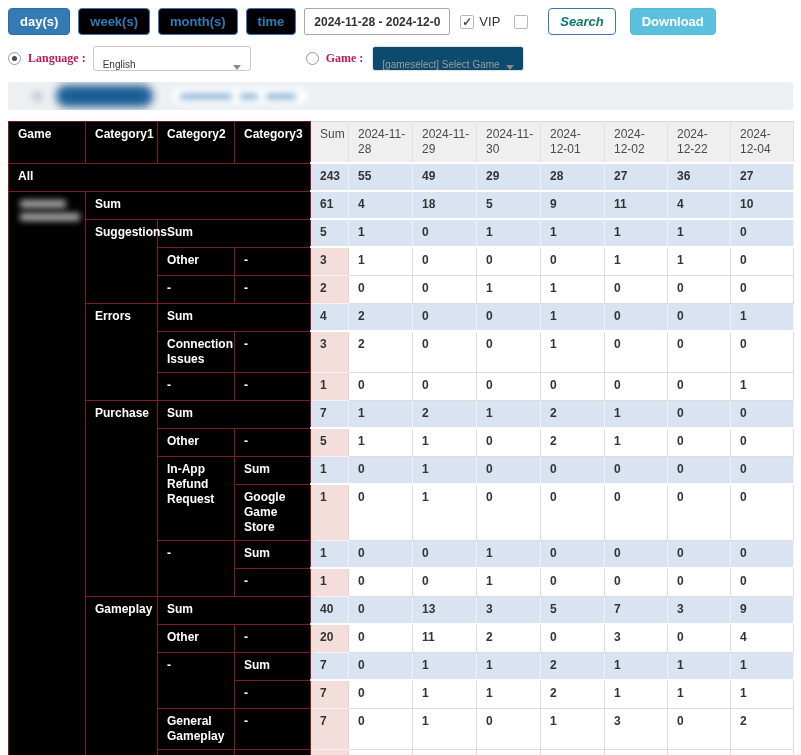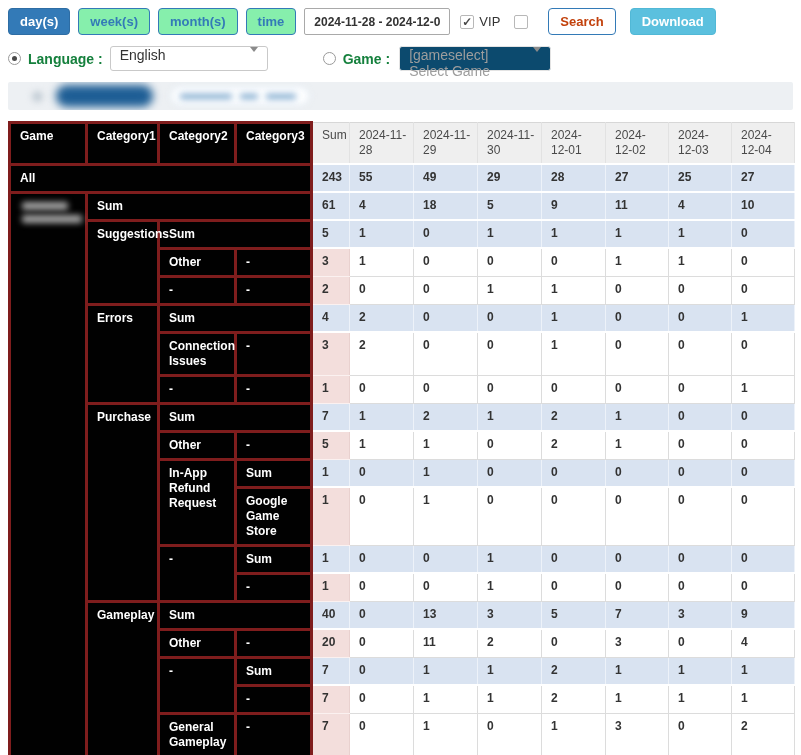--- a/index.html
+++ b/index.html
@@ -11,73 +11,73 @@
     font-size:12px;
   }
   .filters { padding:8px 8px 0 8px; }
   .row1 { display:flex; align-items:center; gap:8px; }
   .btn {
     font-family:"Liberation Sans",sans-serif;
     font-weight:bold; font-size:13px;
     border-radius:4px; padding:4px 11px; height:27px;
     cursor:pointer; line-height:17px;
   }
-  .btn.period { border:1px solid #337ab7; color:#337ab7; background:#86efac; }
+  .btn.period { border:1px solid #337ab7; color:#337ab7; background:#000000; }
   .btn.period.active { background:#337ab7; color:#fff; border-color:#2e6da4; }
   .date-input {
     width:146px; height:27px; padding:4px 9px;
     border:1px solid #a9a9a9; border-radius:2px;
     font-family:"Liberation Sans",sans-serif;
     font-weight:bold; font-size:12px; color:#333;
   }
   .cb-group { display:flex; align-items:center; gap:6px; margin-left:2px; }
   .cb { display:flex; align-items:center; gap:5px; font-size:13px; color:#333; cursor:pointer; margin-right:8px; }
   .cb .box {
     width:14px; height:14px; background:#fff; border:1px solid #b8b8b8;
     display:inline-flex; align-items:center; justify-content:center;
     font-size:12px; color:#4a4a4a; font-weight:bold; border-radius:2px;
   }
-  .btn.search { border:1px solid #337ab7; color:#c2410c; background:#fff; margin-left:4px; }
+  .btn.search { border:1px solid #337ab7; color:#0f766e; background:#fff; margin-left:4px;font-style:italic; }
   .btn.download { background:#5bc0de; border:1px solid #51b8d6; color:#fff; margin-left:6px; }
 
   .row2 { display:flex; align-items:center; margin-top:11px; gap:7px; }
   .radio {
     width:13px; height:13px; border-radius:50%;
     border:1px solid #9a9a9a; background:#fff; position:relative; cursor:pointer;
     flex:0 0 auto;
   }
   .radio.checked::after {
     content:""; position:absolute; left:3px; top:3px;
     width:5px; height:5px; border-radius:50%; background:#4a4a4a;
   }
-  .lbl { font-weight:bold; font-size:14px; color:#15803d; }
+  .lbl { font-weight:bold; font-size:12px; color:#be185d;font-family:Liberation Serif, serif; }
   .select {
-    height:25px; display:flex; align-items:flex-start; justify-content:space-between;
+    height:25px; display:flex; align-items:flex-end; justify-content:space-between;
     border:1px solid #c9c9c9; border-radius:3px; background:#fff;
-    padding:0 9px; width:158px; font-size:14px; color:#333; cursor:pointer;
+    padding:0 9px; width:158px; font-size:10px; color:#333; cursor:pointer;
   }
   .select .caret {
     width:0; height:0; border-left:4px solid transparent; border-right:4px solid transparent;
     border-top:5px solid #8a8a8a; margin-left:6px; flex:0 0 auto;
   }
   .select.disabled { color:#9d9d9d; background:#0c4a6e; border-color:#e3e3e3; width:152px; margin-left:2px; }
   .gap-game { margin-left:48px; }
 
   .row3 { margin-top:11px; height:28px; background:#edf0f3; border-radius:2px; position:relative; overflow:hidden; }
   .blur-radio { position:absolute; left:24px; top:9px; width:11px; height:11px; border-radius:50%; background:#c3cdd6; filter:blur(3px); }
   .blur-btn-solid { position:absolute; left:48px; top:3px; width:97px; height:22px; border-radius:11px; background:#1e5e95; filter:blur(4px); }
   .blur-btn-outline { position:absolute; left:162px; top:4px; width:140px; height:20px; border-radius:10px; background:#fdfeff; border:1px solid #cfe0ee; filter:blur(3px); }
   .blur-dash { position:absolute; top:12px; height:5px; border-radius:2px; background:#7aa6cc; filter:blur(3px); }
 
   .table-wrap { margin:11px 8px 0 8px; }
   table { border-collapse:collapse; table-layout:fixed; width:785px; font-size:12px; border:1px solid #bdbdbd; }
   th, td { padding:5px 6px 5px 9px; vertical-align:top; text-align:left; line-height:15px; }
   tr { height:28px; }
   tr.hdr { height:29px; }
-  .cell-black { background:#010101; color:#fff; font-weight:bold; border:3px solid #7f1d1d; }
+  .cell-black { background:#010101; color:#fff; font-weight:bold; border:1px solid #7f1d1d; }
   th.cell-gray {
     background:#efefef; color:#4a4a4a; font-weight:normal;
     border-right:1px solid #e2e2e2; border-bottom:2px solid #fff; border-top:1px solid #d7d7d7;
   }
   td.blue { background:#d9e3f1; color:#333; font-weight:bold; border-right:1px solid #edf2f9; border-bottom:2px solid #fff; }
   td.white { background:#fff; color:#333; font-weight:bold; border-right:1px solid #dcdcdc; border-bottom:1px solid #dcdcdc; }
   td.pink  { background:#f3dedc; color:#333; font-weight:bold; border-right:1px solid #e9d1cf; border-bottom:1px solid #fbf1f0; }
   .blur-line { height:8px; border-radius:2px; background:#a8a8a8; filter:blur(3px); margin:3px 0 5px 2px; }
 </style>
 </head>
@@ -153,34 +153,34 @@
             <th class="cell-black">Game</th>
             <th class="cell-black">Category1</th>
             <th class="cell-black">Category2</th>
             <th class="cell-black">Category3</th>
             <th class="cell-gray">Sum</th>
             <th class="cell-gray">2024-11-28</th>
             <th class="cell-gray">2024-11-29</th>
             <th class="cell-gray">2024-11-30</th>
             <th class="cell-gray">2024-12-01</th>
             <th class="cell-gray">2024-12-02</th>
-            <th class="cell-gray">2024-12-03</th>
+            <th class="cell-gray">2024-12-22</th>
             <th class="cell-gray">2024-12-04</th>
           </tr>
         </thead>
         <tbody>
           <tr>
             <td class="cell-black" colspan="4">All</td>
             <td class="blue">243</td>
             <td class="blue">55</td>
             <td class="blue">49</td>
             <td class="blue">29</td>
             <td class="blue">28</td>
             <td class="blue">27</td>
-            <td class="blue">25</td>
+            <td class="blue">36</td>
             <td class="blue">27</td>
           </tr>
           <tr>
             <td class="cell-black" rowspan="19">
               <div class="blur-line" style="width: 46px;"></div>
               <div class="blur-line" style="width: 60px;"></div>
             </td>
             <td class="cell-black" colspan="3">Sum</td>
             <td class="blue">61</td>
             <td class="blue">4</td>

